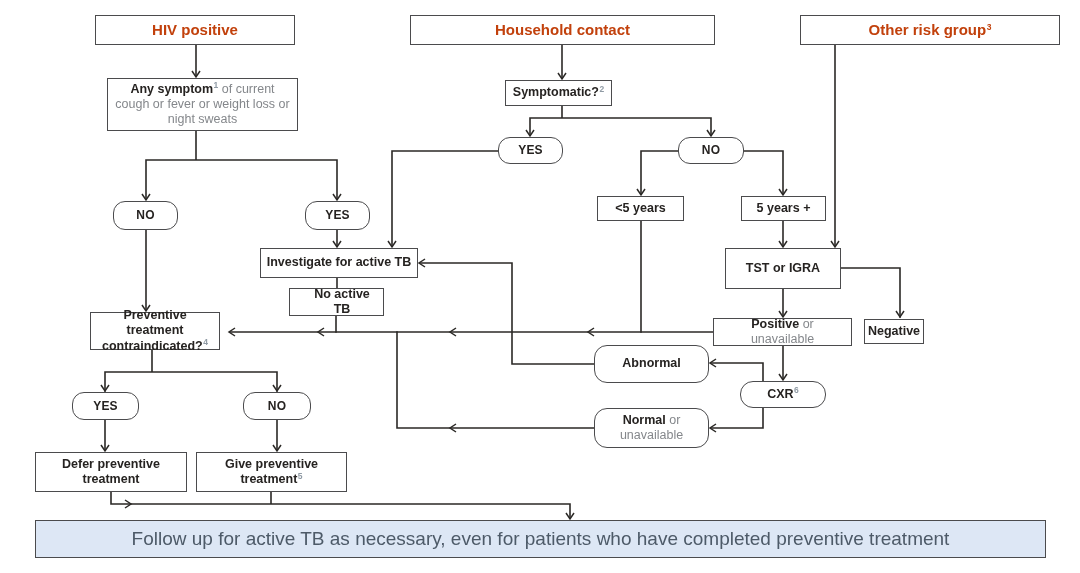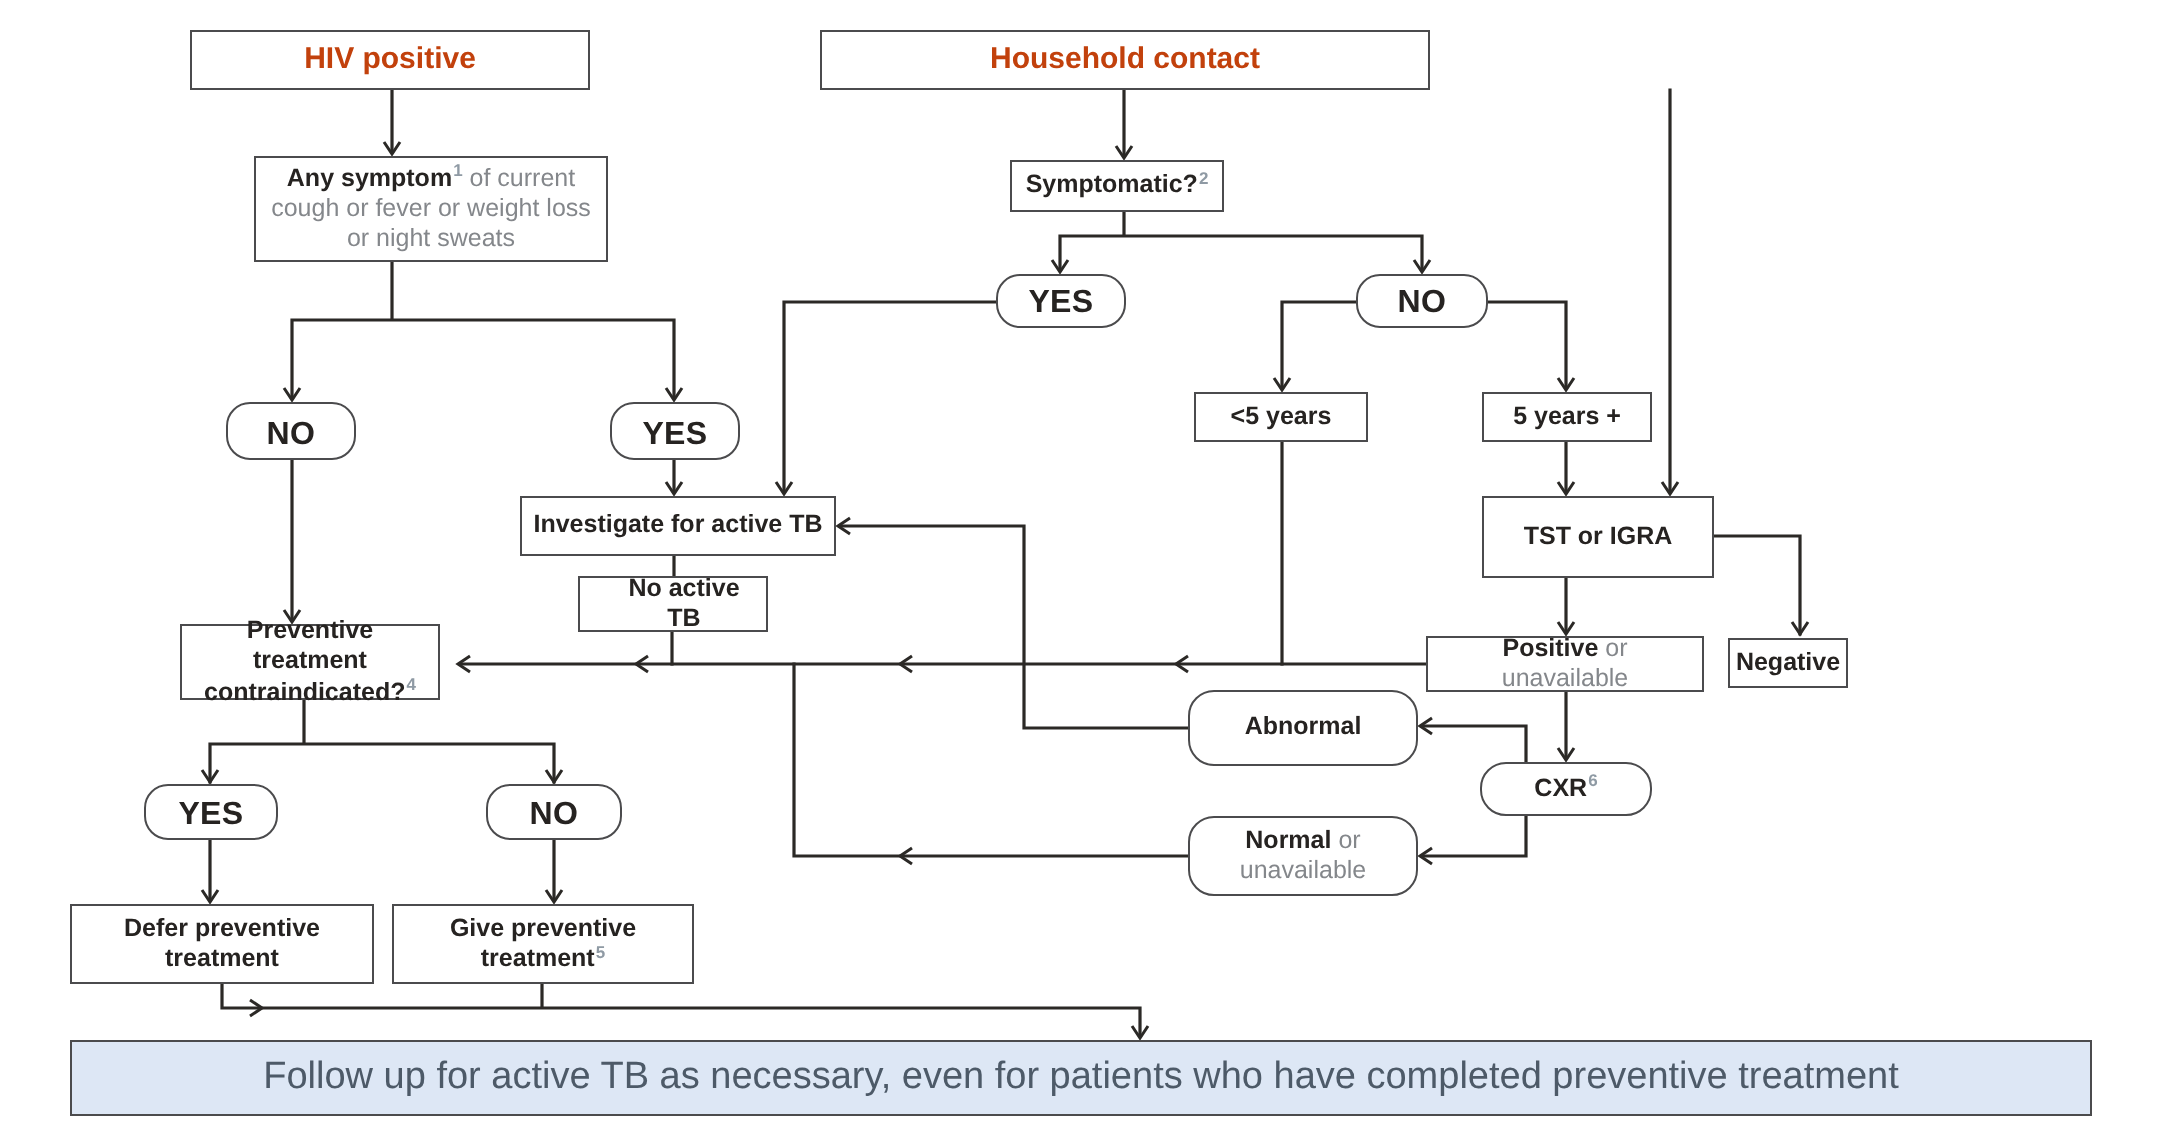--- a/index.html
+++ b/index.html
@@ -8,21 +8,21 @@
     font-family:"Liberation Sans", sans-serif;color:#262321;
   }
   .lines{position:absolute;left:0;top:0;z-index:0;}
   .box{
     position:absolute;z-index:1;box-sizing:border-box;background:#fff;
     border:1.5px solid #4b4b4d;display:flex;align-items:center;justify-content:center;
     text-align:center;font-size:12.5px;font-weight:bold;line-height:1.22;color:#262321;
     padding:1px 4px;
   }
   .round{border-radius:13px;}
-  .pill{border-radius:12px;font-size:16px;letter-spacing:.2px;align-items:flex-end;}
+  .pill{border-radius:12px;font-size:12px;letter-spacing:.2px;}
   .hdr{font-size:15px;font-weight:bold;color:#c2410c;}
   .hdr .sup{color:inherit;}
   .g{color:#84878b;font-weight:normal;}
   .sup{font-size:8.5px;position:relative;top:-4.5px;color:#8f9aa4;font-weight:bold;margin-left:.5px;}
   .footerbar{
     background:#dde7f5;color:#4d5a68;font-weight:normal;font-size:19px;
     border:1.5px solid #4b4b4d;
   }
 </style>
 </head>
@@ -94,22 +94,25 @@
       <path d="M125 500L131 504L125 508"></path>
     </g>
   </svg>
 
   <div class="box hdr" style="left:95px;top:15px;width:200px;height:30px;">
     <span>HIV positive</span>
   </div>
   <div class="box hdr" style="left:410px;top:15px;width:305px;height:30px;">
     <span>Household contact</span>
   </div>
+  <div class="box hdr" style="left:800px;top:15px;width:260px;height:30px;">
+    <span><span>Other risk group</span><span class="sup">3</span></span>
+  </div>
 
-  <div class="box" style="left:107px;top:78px;width:177px;height:53px;margin-left:20px;">
+  <div class="box" style="left:107px;top:78px;width:191px;height:53px;">
     <div><span>Any symptom</span><span class="sup">1</span><span class="g"> of current cough or fever or weight loss or night sweats</span></div>
   </div>
   <div class="box round pill" style="left:113px;top:201px;width:65px;height:29px;">
     <span>NO</span>
   </div>
   <div class="box round pill" style="left:305px;top:201px;width:65px;height:29px;">
     <span>YES</span>
   </div>
 
   <div class="box" style="left:505px;top:80px;width:107px;height:26px;">
@@ -121,21 +124,21 @@
   <div class="box round pill" style="left:678px;top:137px;width:66px;height:27px;">
     <span>NO</span>
   </div>
   <div class="box" style="left:597px;top:196px;width:87px;height:25px;">
     <span>&lt;5 years</span>
   </div>
   <div class="box" style="left:741px;top:196px;width:85px;height:25px;">
     <span>5 years +</span>
   </div>
 
-  <div class="box" style="left:741px;top:248px;width:116px;height:41px;">
+  <div class="box" style="left:725px;top:248px;width:116px;height:41px;">
     <span>TST or IGRA</span>
   </div>
   <div class="box" style="left:713px;top:318px;width:139px;height:28px;">
     <div><span>Positive</span><span class="g"> or unavailable</span></div>
   </div>
   <div class="box" style="left:864px;top:319px;width:60px;height:25px;">
     <span>Negative</span>
   </div>
   <div class="box round" style="left:740px;top:381px;width:86px;height:27px;">
     <div><span>CXR</span><span class="sup">6</span></div>

